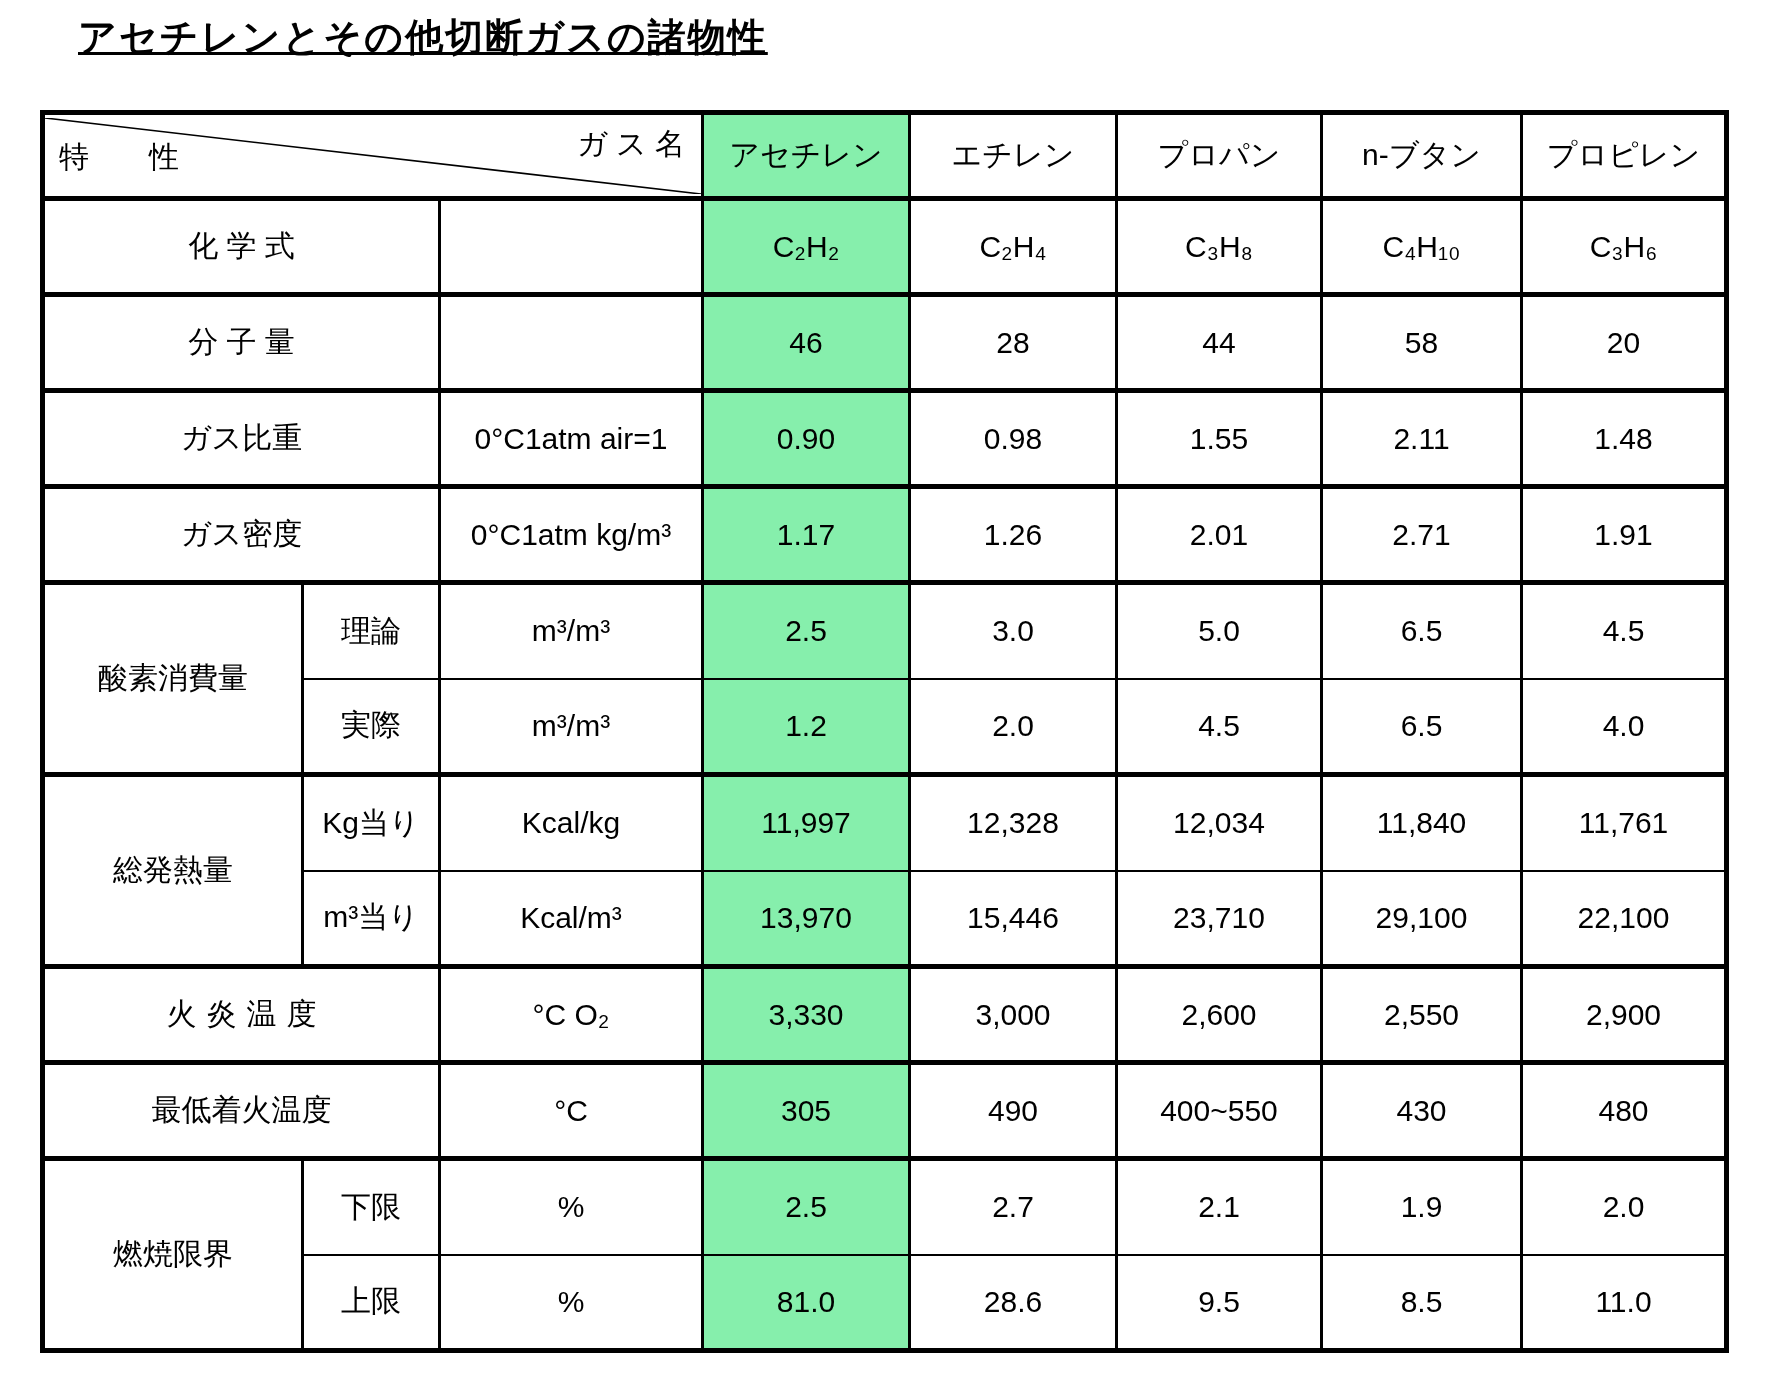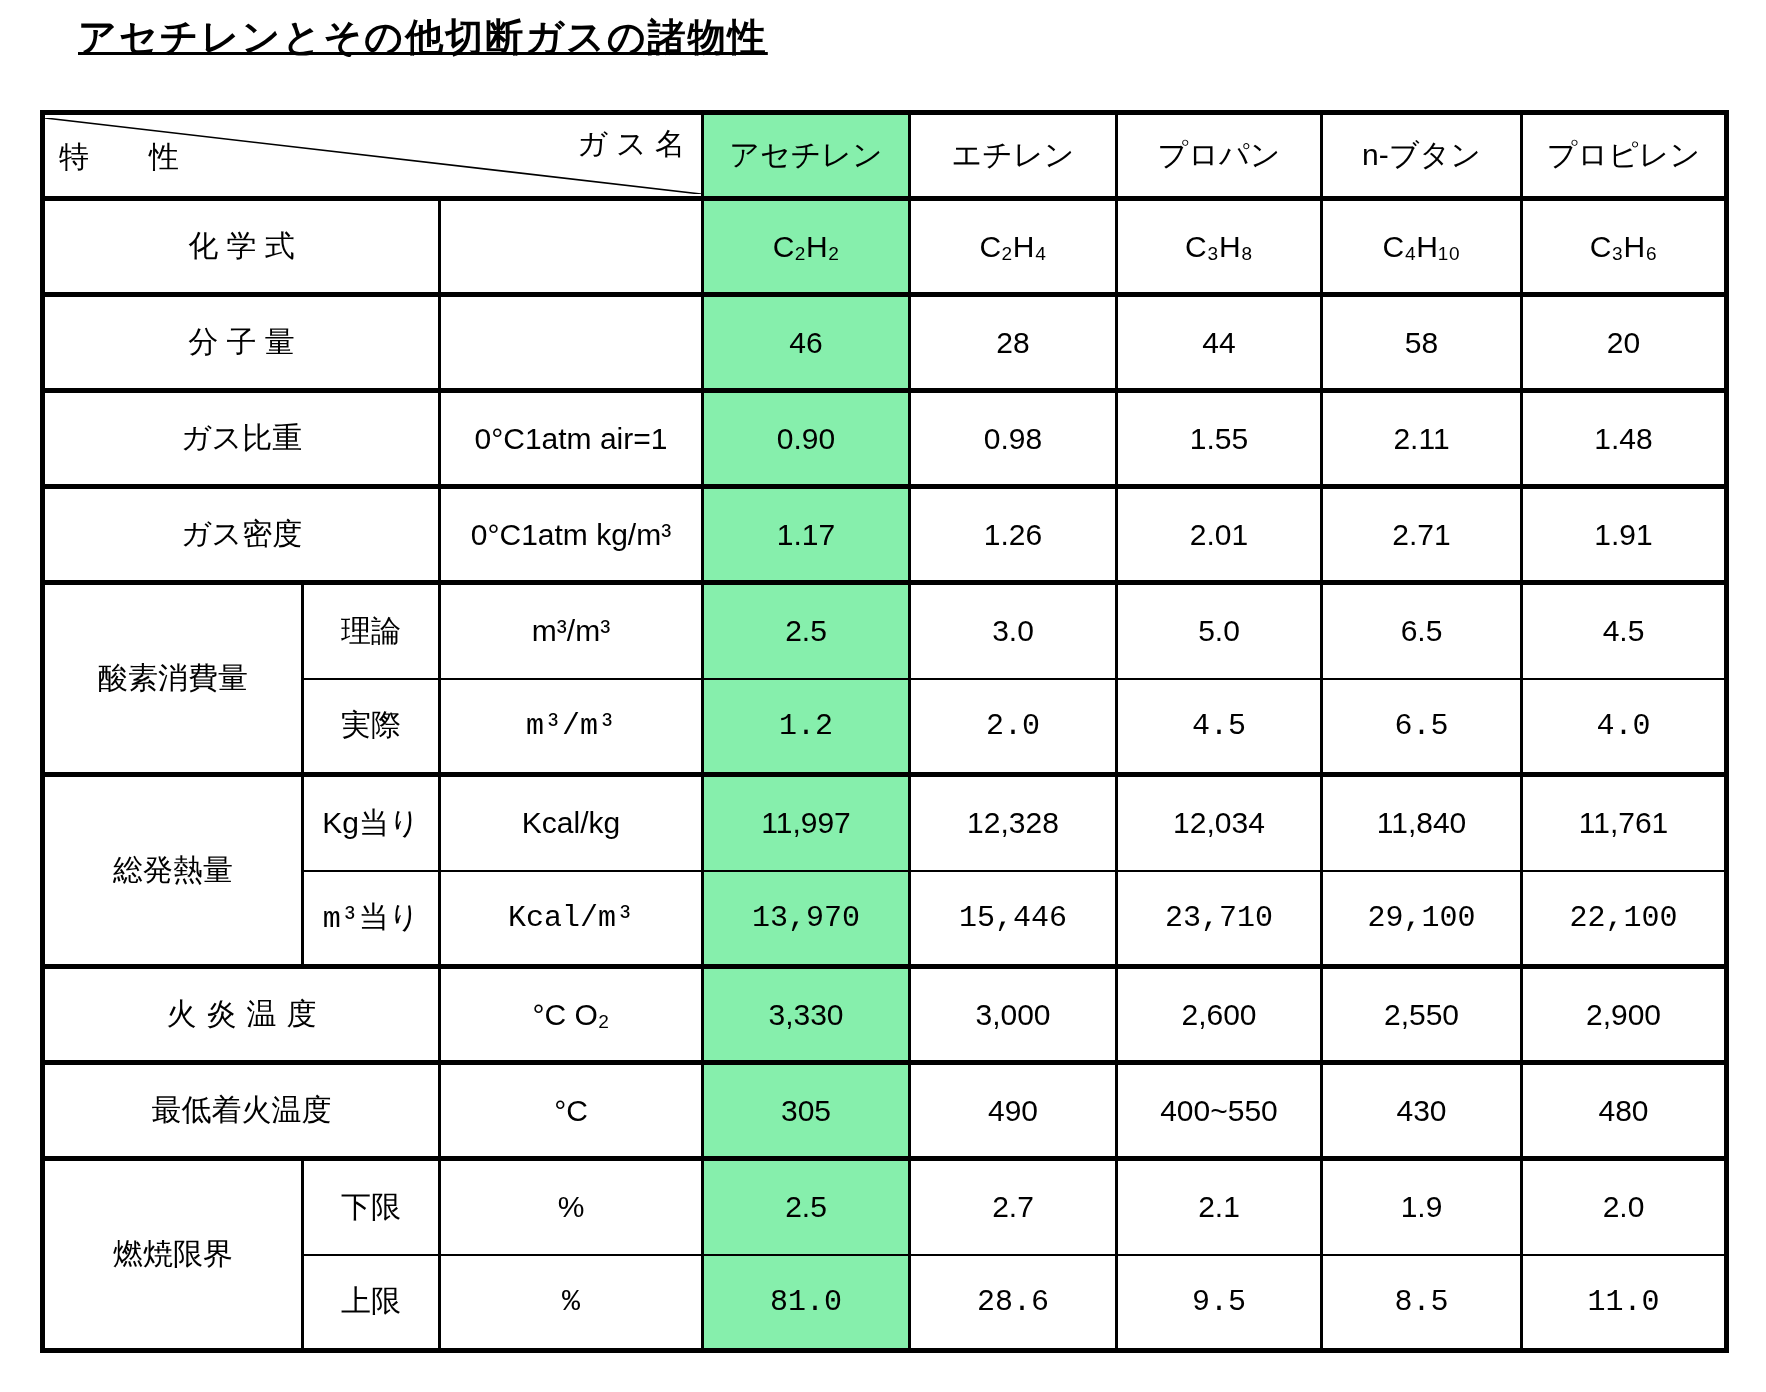--- a/index.html
+++ b/index.html
@@ -34,21 +34,21 @@
     border: 3px solid #000;
     border-bottom-width: 2px;
     text-align: center;
     vertical-align: middle;
     padding: 0;
     font-size: 30px;
     font-weight: normal;
     overflow: hidden;
   }
   tr.maj > td, tr.maj > th { border-top-width: 5px; }
-  tr.min > td { border-top-width: 2px; font-family: Liberation Mono, monospace; }
+  tr.min > td { border-top-width: 2px; }
   tr.hdr { height: 86px; }
   tr.r { height: 96px; }
   .hl { background: #86efac; font-weight: bold; }
   .unit { font-size: 27px; }
   .val { font-size: 30px; }
   .lbl { font-size: 30px; }
   .spread { letter-spacing: 10px; text-indent: 10px; font-family: Liberation Mono, monospace; }
   td.corner { padding: 0; }
   .corner-box { position: relative; width: 100%; height: 76px; border-radius: 12px; }
   .corner-box svg { position: absolute; left: 0; top: 0; width: 100%; height: 100%; display: block; }

